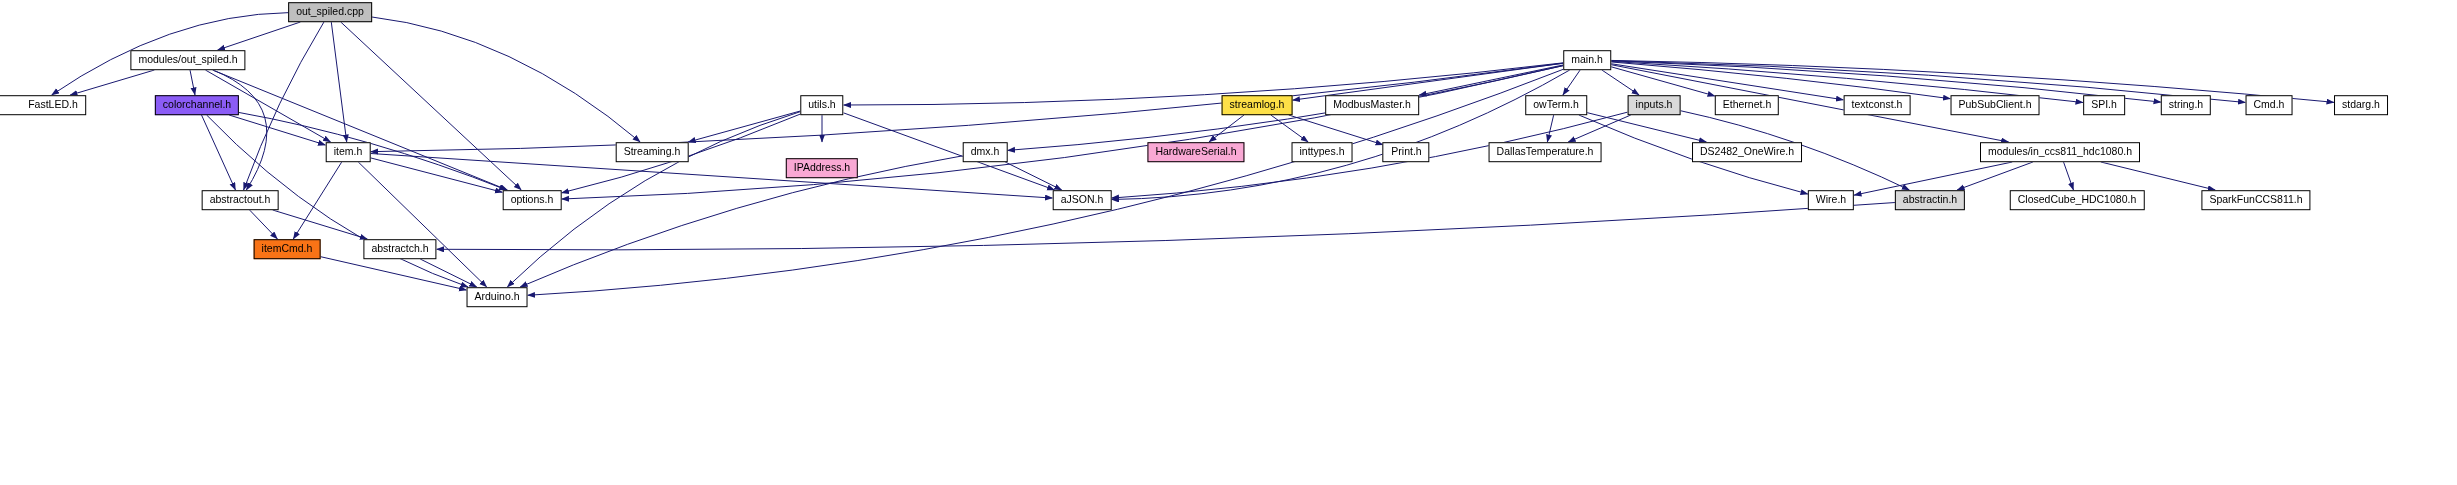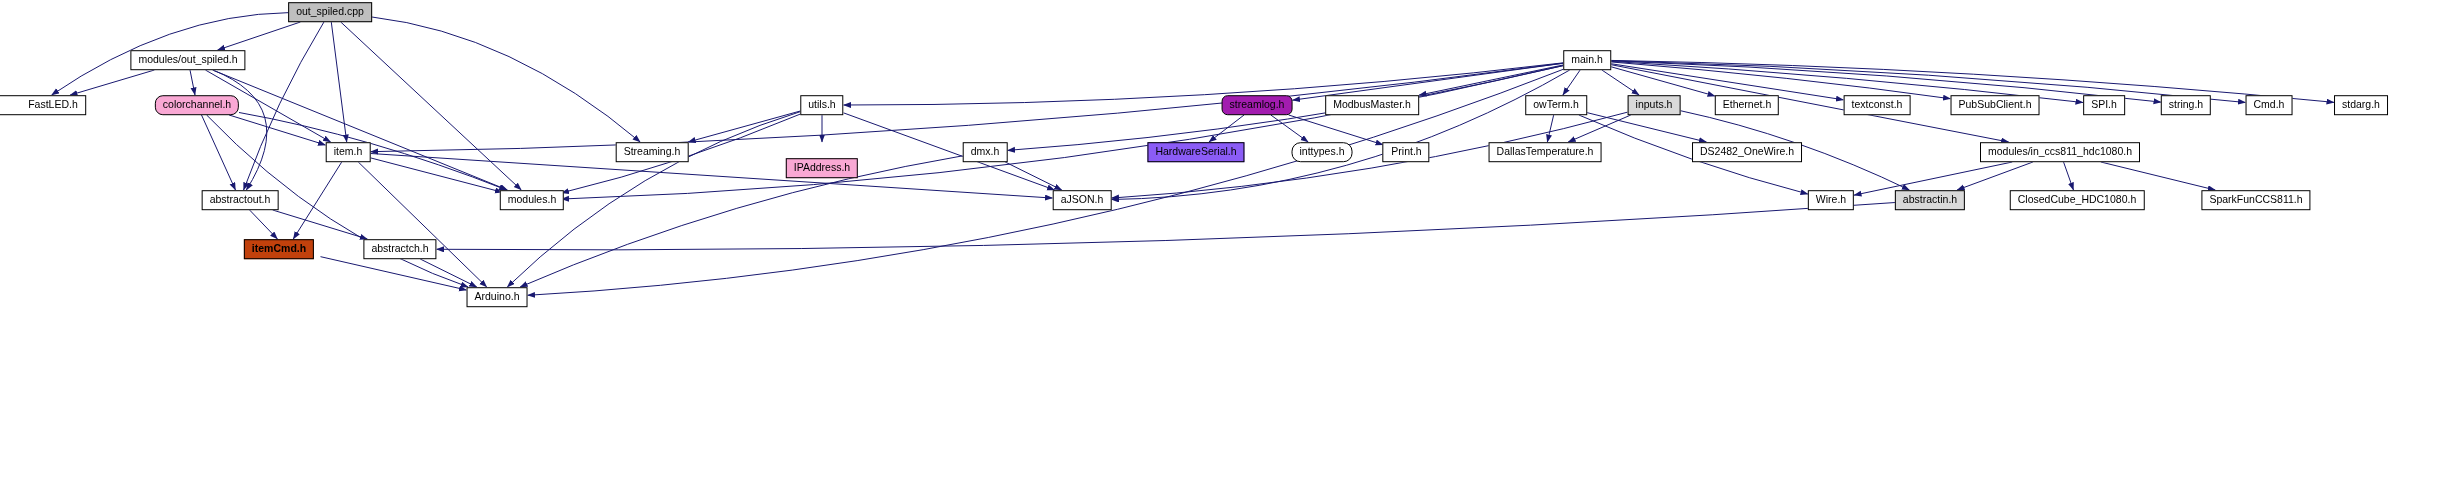--- a/index.html
+++ b/index.html
@@ -99,46 +99,46 @@
       <path class="edge" d="M2032.9166666666667,162 L1957.0833333333333,190" stroke="#191970" marker-end="url(#arrowhead)"></path>
       <path class="edge" d="M2063.5416666666665,162 L2073.4583333333335,190" stroke="#191970" marker-end="url(#arrowhead)"></path>
       <path class="edge" d="M2100.8333333333335,162 L2215.1666666666665,190" stroke="#191970" marker-end="url(#arrowhead)"></path>
       <path class="edge" d="M1895,202.52414858249784 Q1165.98,255.1 436.5,249.2906733857281" stroke="#191970" marker-end="url(#arrowhead)"></path>
     </svg>
 
 <div class="node" style="left: 330px; top: 12px; background: rgb(191, 191, 191); border-color: rgb(0, 0, 0);">out_spiled.cpp</div>
     <div class="node" style="left: 188px; top: 60px; background: rgb(255, 255, 255); border-color: rgb(0, 0, 0);">modules/out_spiled.h</div>
     <div class="node" style="left: 1587px; top: 60px; background: rgb(255, 255, 255); border-color: rgb(0, 0, 0);">main.h</div>
     <div class="node" style="left: 37px; top: 105px; background: rgb(255, 255, 255); border-color: rgb(0, 0, 0); padding-left: 39px;">FastLED.h</div>
-    <div class="node" style="left: 197px; top: 105px; background: #f9a8d4; border-color: rgb(0, 0, 0); border-radius: 8px;">colorchannel.h</div>
+    <div class="node" style="left: 197px; top: 105px; background: #8b5cf6; border-color: rgb(0, 0, 0);">colorchannel.h</div>
     <div class="node" style="left: 822px; top: 105px; background: rgb(255, 255, 255); border-color: rgb(0, 0, 0);">utils.h</div>
-    <div class="node" style="left: 1257px; top: 105px; background: #a21caf; border-color: rgb(0, 0, 0); border-radius: 6px;">streamlog.h</div>
+    <div class="node" style="left: 1257px; top: 105px; background: #fde047; border-color: rgb(0, 0, 0);">streamlog.h</div>
     <div class="node" style="left: 1372px; top: 105px; background: rgb(255, 255, 255); border-color: rgb(0, 0, 0);">ModbusMaster.h</div>
     <div class="node" style="left: 1556px; top: 105px; background: rgb(255, 255, 255); border-color: rgb(0, 0, 0);">owTerm.h</div>
     <div class="node" style="left: 1654px; top: 105px; background: rgb(217, 217, 217); border-color: rgb(0, 0, 0);">inputs.h</div>
     <div class="node" style="left: 1747px; top: 105px; background: rgb(255, 255, 255); border-color: rgb(0, 0, 0);">Ethernet.h</div>
     <div class="node" style="left: 1877px; top: 105px; background: rgb(255, 255, 255); border-color: rgb(0, 0, 0);">textconst.h</div>
     <div class="node" style="left: 1995px; top: 105px; background: rgb(255, 255, 255); border-color: rgb(0, 0, 0);">PubSubClient.h</div>
     <div class="node" style="left: 2104px; top: 105px; background: rgb(255, 255, 255); border-color: rgb(0, 0, 0);">SPI.h</div>
     <div class="node" style="left: 2186px; top: 105px; background: rgb(255, 255, 255); border-color: rgb(0, 0, 0);">string.h</div>
     <div class="node" style="left: 2269px; top: 105px; background: rgb(255, 255, 255); border-color: rgb(0, 0, 0);">Cmd.h</div>
     <div class="node" style="left: 2361px; top: 105px; background: rgb(255, 255, 255); border-color: rgb(0, 0, 0);">stdarg.h</div>
     <div class="node" style="left: 348px; top: 152px; background: rgb(255, 255, 255); border-color: rgb(0, 0, 0);">item.h</div>
     <div class="node" style="left: 652px; top: 152px; background: rgb(255, 255, 255); border-color: rgb(0, 0, 0);">Streaming.h</div>
     <div class="node" style="left: 822px; top: 168px; background: #f9a8d4; border-color: rgb(0, 0, 0);">IPAddress.h</div>
     <div class="node" style="left: 985px; top: 152px; background: rgb(255, 255, 255); border-color: rgb(0, 0, 0);">dmx.h</div>
-    <div class="node" style="left: 1196px; top: 152px; background: #8b5cf6; border-color: rgb(0, 0, 0); text-align: right;">HardwareSerial.h</div>
-    <div class="node" style="left: 1322px; top: 152px; background: rgb(255, 255, 255); border-color: rgb(0, 0, 0); border-radius: 9px;">inttypes.h</div>
+    <div class="node" style="left: 1196px; top: 152px; background: #f9a8d4; border-color: rgb(0, 0, 0); text-align: right;">HardwareSerial.h</div>
+    <div class="node" style="left: 1322px; top: 152px; background: rgb(255, 255, 255); border-color: rgb(0, 0, 0);">inttypes.h</div>
     <div class="node" style="left: 1406px; top: 152px; background: rgb(255, 255, 255); border-color: rgb(0, 0, 0); padding-left: 8px;">Print.h</div>
     <div class="node" style="left: 1545px; top: 152px; background: rgb(255, 255, 255); border-color: rgb(0, 0, 0);">DallasTemperature.h</div>
     <div class="node" style="left: 1747px; top: 152px; background: rgb(255, 255, 255); border-color: rgb(0, 0, 0);">DS2482_OneWire.h</div>
     <div class="node" style="left: 2060px; top: 152px; background: rgb(255, 255, 255); border-color: rgb(0, 0, 0);">modules/in_ccs811_hdc1080.h</div>
     <div class="node" style="left: 240px; top: 200px; background: rgb(255, 255, 255); border-color: rgb(0, 0, 0);">abstractout.h</div>
-    <div class="node" style="left: 532px; top: 200px; background: rgb(255, 255, 255); border-color: rgb(0, 0, 0);">modules.h</div>
+    <div class="node" style="left: 532px; top: 200px; background: rgb(255, 255, 255); border-color: rgb(0, 0, 0);">options.h</div>
     <div class="node" style="left: 1082px; top: 200px; background: rgb(255, 255, 255); border-color: rgb(0, 0, 0);">aJSON.h</div>
     <div class="node" style="left: 1831px; top: 200px; background: rgb(255, 255, 255); border-color: rgb(0, 0, 0);">Wire.h</div>
     <div class="node" style="left: 1930px; top: 200px; background: rgb(217, 217, 217); border-color: rgb(0, 0, 0);">abstractin.h</div>
     <div class="node" style="left: 2077px; top: 200px; background: rgb(255, 255, 255); border-color: rgb(0, 0, 0);">ClosedCube_HDC1080.h</div>
     <div class="node" style="left: 2256px; top: 200px; background: rgb(255, 255, 255); border-color: rgb(0, 0, 0);">SparkFunCCS811.h</div>
-    <div class="node" style="left: 279px; top: 249px; background: #c2410c; border-color: rgb(0, 0, 0); font-weight: bold;">itemCmd.h</div>
+    <div class="node" style="left: 287px; top: 249px; background: #f97316; border-color: rgb(0, 0, 0);">itemCmd.h</div>
     <div class="node" style="left: 400px; top: 249px; background: rgb(255, 255, 255); border-color: rgb(0, 0, 0);">abstractch.h</div>
     <div class="node" style="left: 497px; top: 297px; background: rgb(255, 255, 255); border-color: rgb(0, 0, 0);">Arduino.h</div>
   </div>
 
 </body></html>

